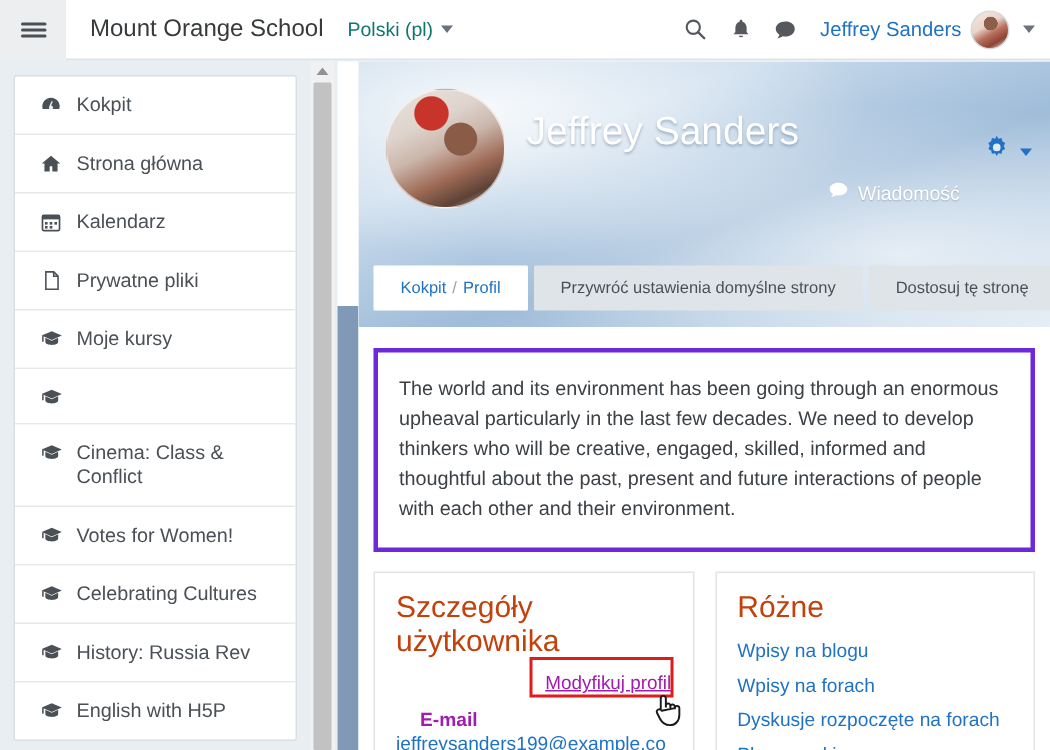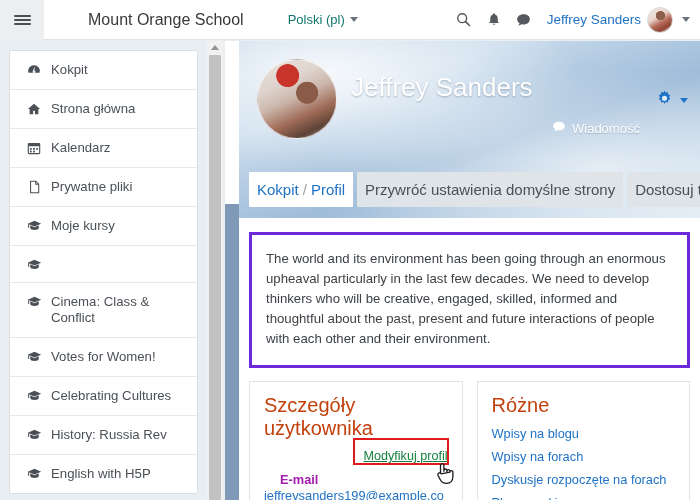--- a/index.html
+++ b/index.html
@@ -9,21 +9,21 @@
     font-family: "Liberation Sans", sans-serif;
     background: #fff;
     color: #373a3c;
   }
   #app { position: relative; width: 700px; height: 500px; overflow: hidden; background:#e9eef2; }
 
   
   .navbar {
     position: absolute; top:0; left:0; width:700px; height:40px;
     background:#fff; border-bottom:1px solid #dfe3e6;
-    display:flex; align-items:center; z-index:30;gap:28px;
+    display:flex; align-items:center; z-index:30;
   }
   .burger {
     width:44px; height:40px; background:#eceef0;
     display:flex; align-items:center; justify-content:center;
     cursor:pointer;
   }
   .burger span { display:block; width:17px; height:2px; background:#4a4f54; margin:2px 0; border-radius:1px;}
   .brand {
     font-size:16px; color:#373a3c; margin-left:16px; white-space:nowrap;
     cursor:pointer;
@@ -124,22 +124,22 @@
   .gear-wrap {
     position:absolute; right:12px; top:48px;
     display:flex; align-items:center; gap:6px; cursor:pointer;
   }
   .gear-caret {
     width:0;height:0;border-left:4px solid transparent;border-right:4px solid transparent;
     border-top:5px solid #1f72c4;
   }
   .tabs { position:absolute; left:10px; bottom:11px; display:flex; gap:4px; }
   .tab {
-    background:#dfe4e8; color:#4a5056; font-size:15px;
-    padding:9px 8px; white-space:nowrap; cursor:pointer; border-radius:1px;
+    background:#dfe4e8; color:#4a5056; font-size:11px;
+    padding:9px 18px; white-space:nowrap; cursor:pointer; border-radius:1px;
   }
   .tab.active { background:#fff; }
   .crumb-link { color:#1f72c4; }
   .crumb-sep { color:#9aa1a7; margin:0 4px; }
 
   
   .desc {
     margin:14px 10px 0 10px; padding:14px 14px 16px 14px;
     border:3px solid #6d28d9; background:#fff;
     font-size:13.2px; line-height:20px; color:#3c4146;
@@ -147,21 +147,21 @@
 
   
   .cards { display:flex; gap:14px; margin:13px 10px 0 10px; }
   .card {
     flex:1; border:1px solid #e1e4e7; background:#fff;
     padding:12px 14px 16px 14px; min-height:148px; position:relative;
   }
   .card-title { color:#c2410c; font-size:20px; margin-bottom:9px; }
   .edit-row { text-align:right; margin:-3px 0 8px 0; position:relative; }
   .edit-link {
-    color:#15803d; font-size:12.6px; text-decoration:underline; cursor:pointer;
+    color:#a21caf; font-size:12.6px; text-decoration:underline; cursor:pointer;
   }
   .hl-box {
     position:absolute; right:-1px; top:-8px; width:96px; height:27px;
     border:2px solid #e01b1b; pointer-events:none;
   }
   .cursor-hand {
     position:absolute; right:-10px; top:14px; width:24px; height:28px; pointer-events:none;
   }
   .field-label { font-weight:bold; font-size:12.8px; color:#a21caf; margin-top:4px;margin-left:16px; }
   .field-value { font-size:12.8px; color:#1f72c4; line-height:18px; word-break:break-word; }

